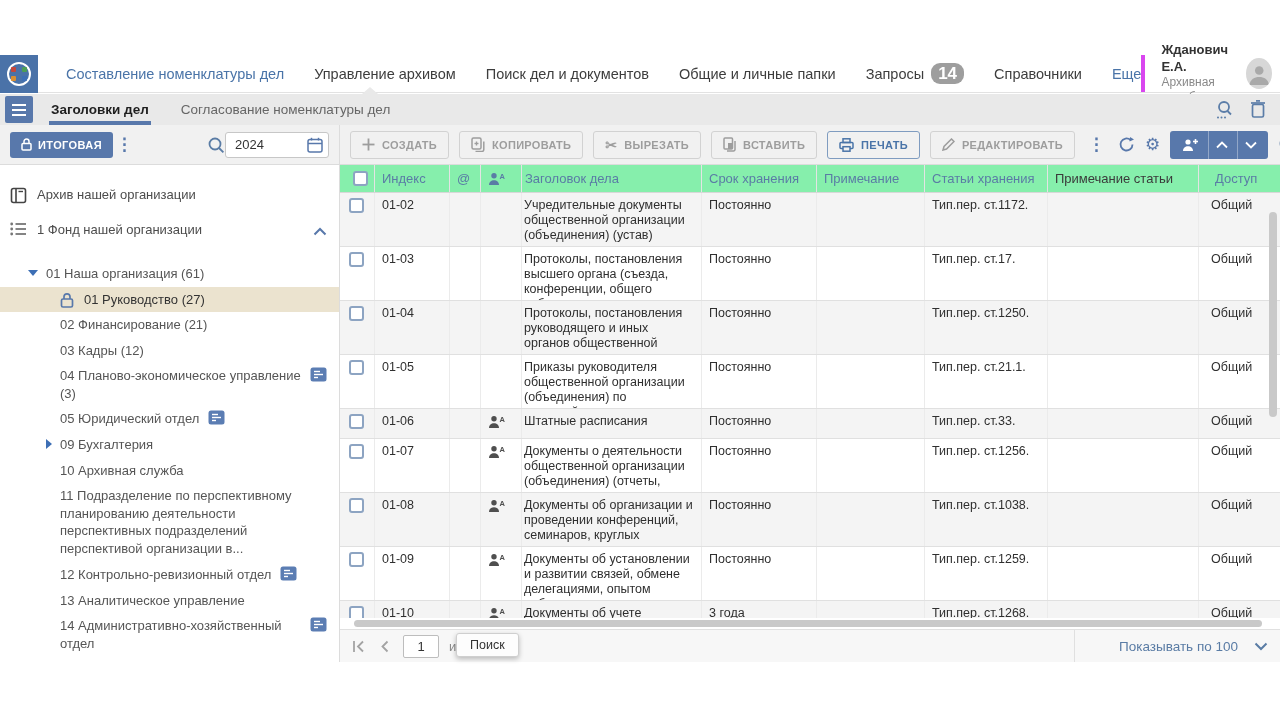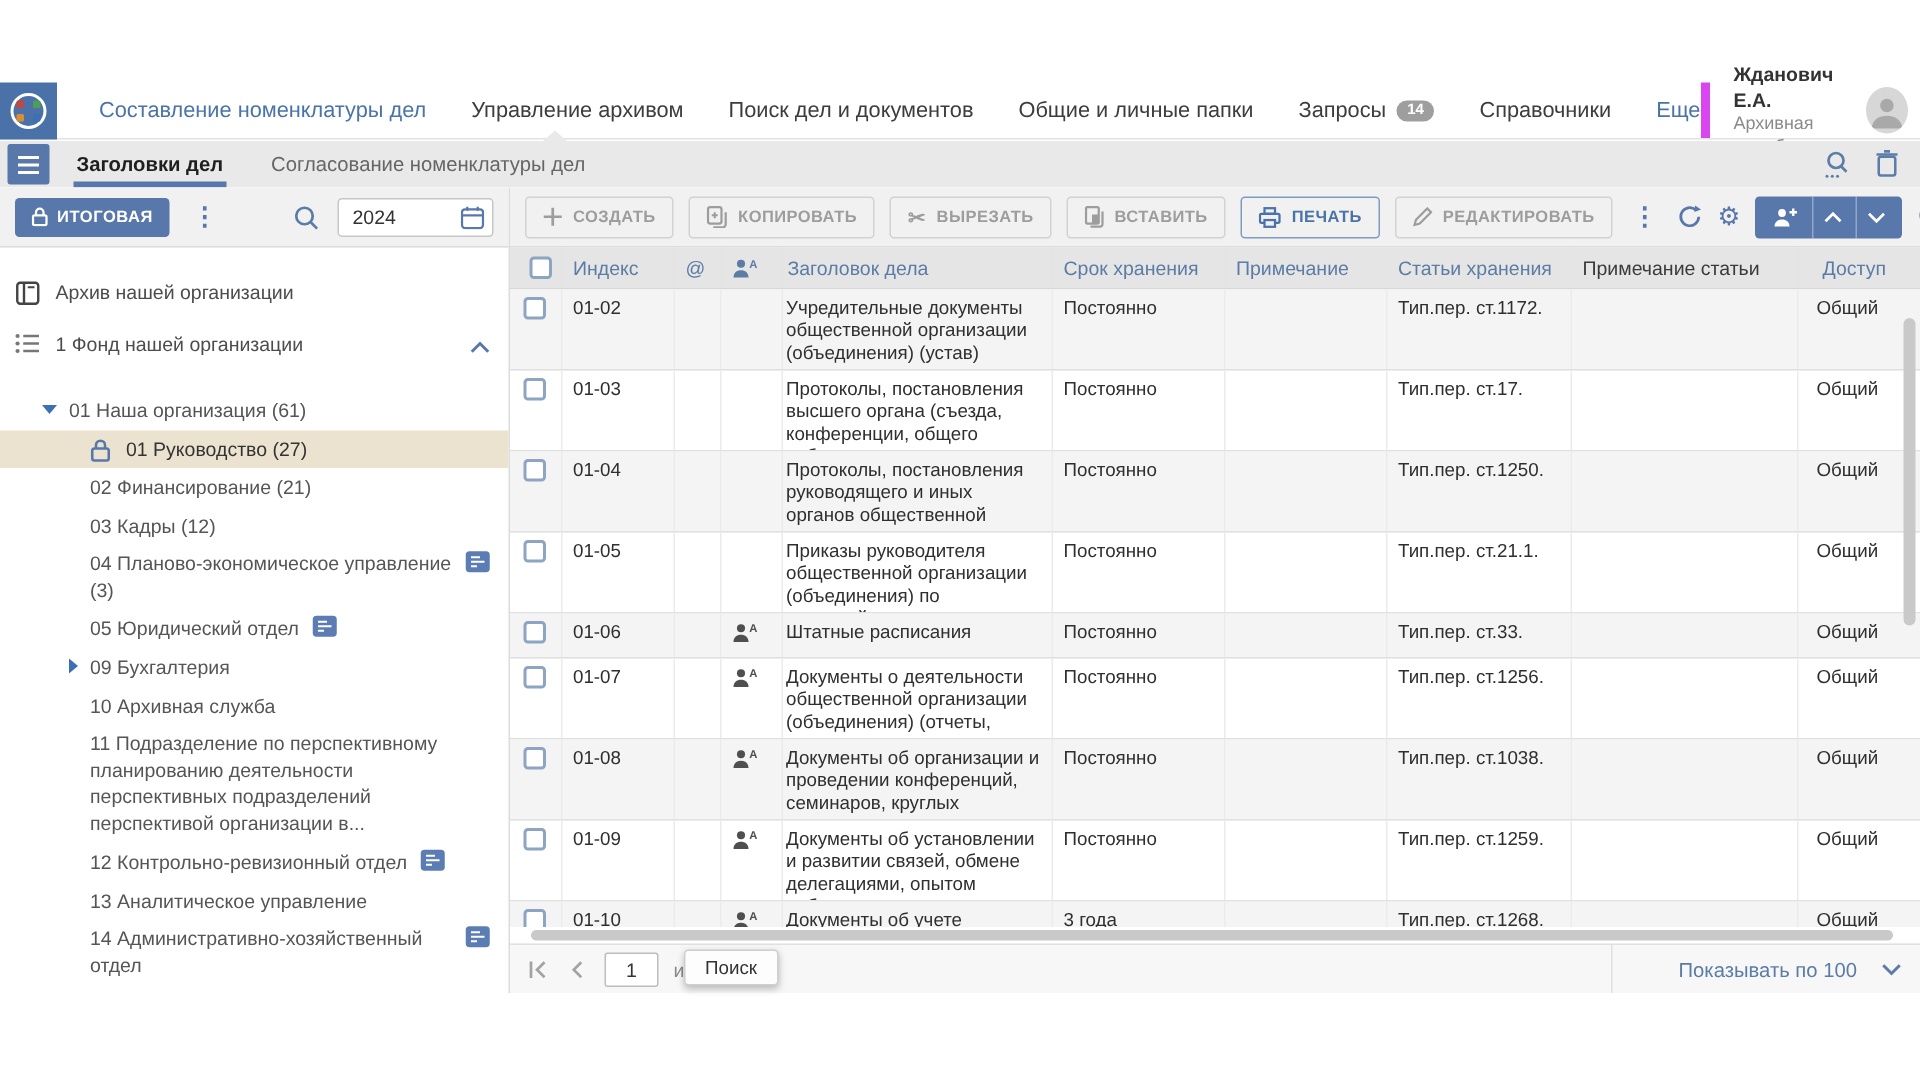--- a/index.html
+++ b/index.html
@@ -13,22 +13,22 @@
   .logo-emblem{position:relative;width:24px;height:24px;border:2.5px solid #fff;border-radius:50%}
   .logo-emblem i{position:absolute;width:5px;height:5px;border-radius:1px}
   .logo-emblem i.r{left:2px;top:3px;background:#c4473d}
   .logo-emblem i.g{right:2px;top:3px;background:#4d9e57}
   .logo-emblem i.o{left:2px;bottom:3px;background:#d98f33}
   .logo-emblem i.b{right:2px;bottom:3px;background:#3d6fb5}
   .nav-items{display:flex;align-items:center;gap:30px;margin-left:28px;flex:1 1 auto}
   .nav-item{font-size:14.5px;color:#3d3d3d;text-decoration:none;display:flex;align-items:center;gap:7px;cursor:pointer;white-space:nowrap}
   .nav-item.active{color:#4a74a8}
   .nav-item.accent{color:#4a74a8}
-  .nav-badge{background:#9e9e9e;color:#fff;font-size:10px;font-weight:bold;border-radius:9px;padding:2px 7px;line-height:1}
-  .userblock{display:flex;align-items:center;gap:1px;border-left:6px solid #d946ef;height:100%;padding:0 8px 0 16px}
+  .nav-badge{background:#9e9e9e;color:#fff;font-size:17px;font-weight:bold;border-radius:9px;padding:2px 7px;line-height:1}
+  .userblock{display:flex;align-items:center;gap:1px;border-left:4px solid #d946ef;height:100%;padding:0 8px 0 16px}
   .user-lines{text-align:left}
   .user-name{font-size:13px;font-weight:bold;color:#333;line-height:1.25}
   .user-role{font-size:12px;color:#8a8a8a;line-height:1.25}
   .avatar{width:31px;height:31px;border-radius:50%;background:#d7d7d7;overflow:hidden;display:flex;align-items:center;justify-content:center}
 
   
   .tabbar{position:absolute;top:94px;left:0;right:0;height:31px;background:#e9e9e9;display:flex;align-items:stretch}
   .notch{position:absolute;left:362px;top:-7px;width:0;height:0;border-left:8px solid transparent;border-right:8px solid transparent;border-bottom:7px solid #e9e9e9}
   .hamburger{width:28px;height:27px;margin:2px 0 0 5px;background:#5878ab;border-radius:2px;display:flex;flex-direction:column;align-items:center;justify-content:center;gap:3px;cursor:pointer}
   .hamburger i{width:14px;height:2px;background:#fff}
@@ -37,21 +37,21 @@
   .tab.active{color:#1f1f1f;font-weight:bold}
   .tab.active::after{content:"";position:absolute;left:0;right:0;bottom:0;height:4px;background:#5878ab}
   .tabbar-icons{margin-left:auto;display:flex;align-items:center;gap:16px;padding-right:14px}
 
   
   .main{position:absolute;top:125px;left:0;width:1280px;height:537px;display:flex}
   .sidebar{width:340px;flex:0 0 340px;border-right:1px solid #dcdcdc;display:flex;flex-direction:column;background:#fff}
   .content{flex:1 1 auto;min-width:0;display:flex;flex-direction:column;background:#fff}
 
   
-  .side-toolbar{height:40px;background:#f1f1f1;border-bottom:1px solid #dcdcdc;display:flex;align-items:center;padding:0 10px;gap:12px;flex:0 0 40px}
+  .side-toolbar{height:40px;background:#f1f1f1;border-bottom:1px solid #dcdcdc;display:flex;align-items:center;padding:0 10px;flex:0 0 40px}
   .final-btn{background:#5878ab;color:#fff;border:none;border-radius:3px;height:26px;padding:0 11px;font-size:11px;font-weight:bold;letter-spacing:.4px;display:flex;align-items:center;gap:6px;cursor:pointer;font-family:inherit}
   .kebab{color:#5878ab;font-size:17px;font-weight:bold;line-height:1;cursor:pointer;padding:0 3px}
   .side-spacer{flex:1}
   .year-wrap{position:relative}
   .year-input{width:104px;height:26px;border:1px solid #c7c7c7;border-radius:3px;background:#fff;font-size:13px;color:#333;padding:0 26px 0 9px;font-family:inherit}
   .year-cal{position:absolute;right:6px;top:5px;cursor:pointer}
 
   
   .tree{flex:1;overflow:hidden;padding-top:8px}
   .tree-item{display:flex;align-items:flex-start;min-height:24px;padding:4px 12px 4px 10px;font-size:13px;color:#555;cursor:pointer}
@@ -75,21 +75,21 @@
   .tbtn svg{flex:0 0 auto}
   .toolbar-icon{color:#5878ab;display:inline-flex;cursor:pointer}
   .gear-glyph{font-size:17px;line-height:1;color:#5878ab;cursor:pointer}
   .group-btn{background:#5878ab;border-radius:3px;height:28px;display:flex;align-items:center;padding:0 4px;gap:2px;cursor:pointer}
   .group-seg{display:flex;align-items:center;justify-content:center;padding:0 7px;height:100%}
   .group-seg + .group-seg{border-left:1px solid rgba(255,255,255,.35)}
   .records{margin-left:auto;display:flex;align-items:center;gap:24px}
 
   
   .thead,.trow{display:grid;grid-template-columns:35px 75px 31px 41px 180px 115px 108px 123px 151px 81px}
-  .thead{height:28px;background:#e5e5e5;border-bottom:1px solid #d8d8d8;align-items:center;flex:0 0 28px}
+  .thead{height:28px;background:#86efac;border-bottom:1px solid #d8d8d8;align-items:center;flex:0 0 28px}
   .th{font-size:13px;color:#5a7ca5;padding-left:7px;height:100%;display:flex;align-items:center;border-right:1px solid #e4e4e4;overflow:hidden;white-space:nowrap}
   .th.dark{color:#3a3a3a}
   .th:last-child{border-right:none}
   .rows{flex:1 1 auto;overflow:hidden;position:relative;background:#fff}
   .trow{border-bottom:1px solid #e0e0e0;align-items:start}
   .rows > div.trow:nth-of-type(odd){background:#f4f4f4}
   .td{font-size:12.5px;color:#2f2f2f;line-height:15px;padding:5px 8px 5px 7px;border-right:1px solid #ebebeb;min-height:24px;height:100%}
   .td:last-child{border-right:none}
   .td.c-title{padding-left:2px;max-height:53px;overflow:hidden}
   .td.c-access{padding-left:12px}

